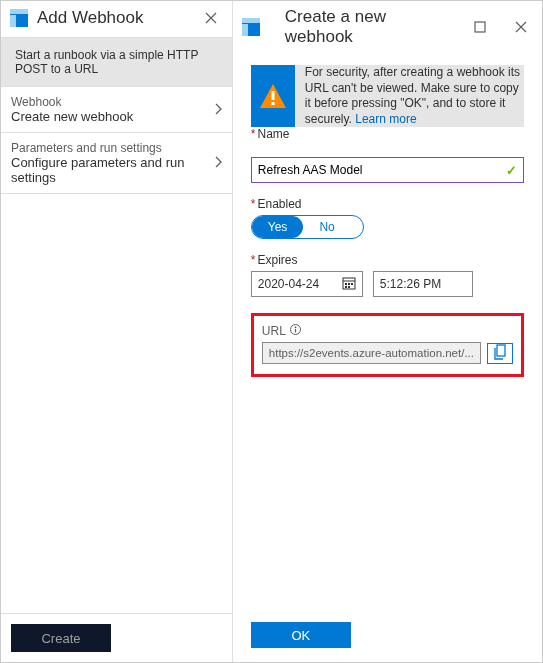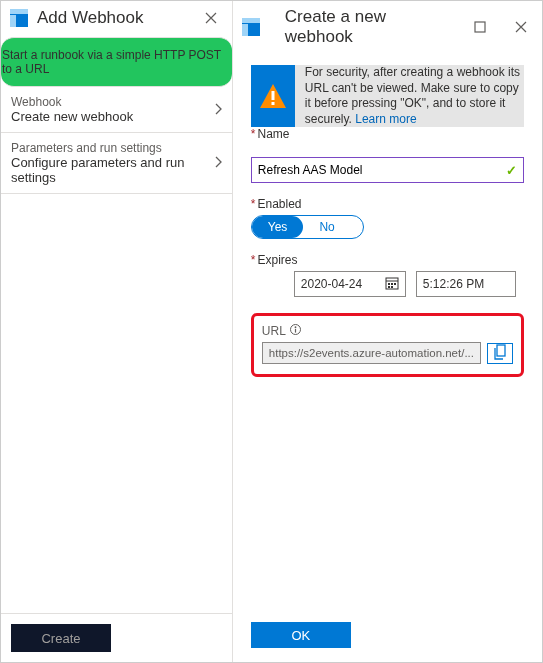--- a/index.html
+++ b/index.html
@@ -39,26 +39,25 @@
       justify-content: center;
     }
     .panel-title { font-size: 17px; font-weight: 400; flex: 1; }
     .close-x {
       cursor: pointer;
       width: 22px; height: 22px;
       display: flex; align-items: center; justify-content: center;
       font-size: 14px; color: #605e5c;
     }
     .subheader-bar {
-      background: #22c55e;
-      padding: 10px 1px;
+      background: #e5e5e5;
+      padding: 10px 14px;
       font-size: 12px;
       border-top: 1px solid #e1dfdd;
       border-bottom: 1px solid #e1dfdd;
-      border-radius: 13px;
     }
     .list-row {
       display: flex;
       align-items: center;
       justify-content: space-between;
       padding: 8px 10px;
       border-bottom: 1px solid #e1dfdd;
       cursor: pointer;
     }
     .list-row .texts .label {
@@ -163,35 +162,35 @@
       font-size: 12px;
       padding: 0 16px;
       height: 100%;
       display: flex;
       align-items: center;
       cursor: pointer;
     }
     .pill-on { background: #0078d4; color: #fff; border-radius: 12px; }
     .pill-off-extra { padding-right: 28px; color: #0078d4; }
     
-    .date-row { display: flex; gap: 10px; margin-left: 43px; }
+    .date-row { display: flex; gap: 10px; }
     .date-box, .time-box {
       border: 1px solid #8a8886;
       height: 26px;
       display: flex;
       align-items: center;
       font-size: 12px;
       padding: 0 6px;
     }
     .date-box { width: 112px; justify-content: space-between; }
     .time-box { width: 100px; }
     
     .red-box {
       border: 3px solid #e81123;
-      border-radius: 6px;
+      border-radius: 0;
       padding: 8px 8px 10px 8px;
       margin-top: 16px;
     }
     .url-label-row {
       display: flex;
       align-items: center;
       gap: 4px;
       font-size: 12px;
       color: #605e5c;
       margin-bottom: 4px;

